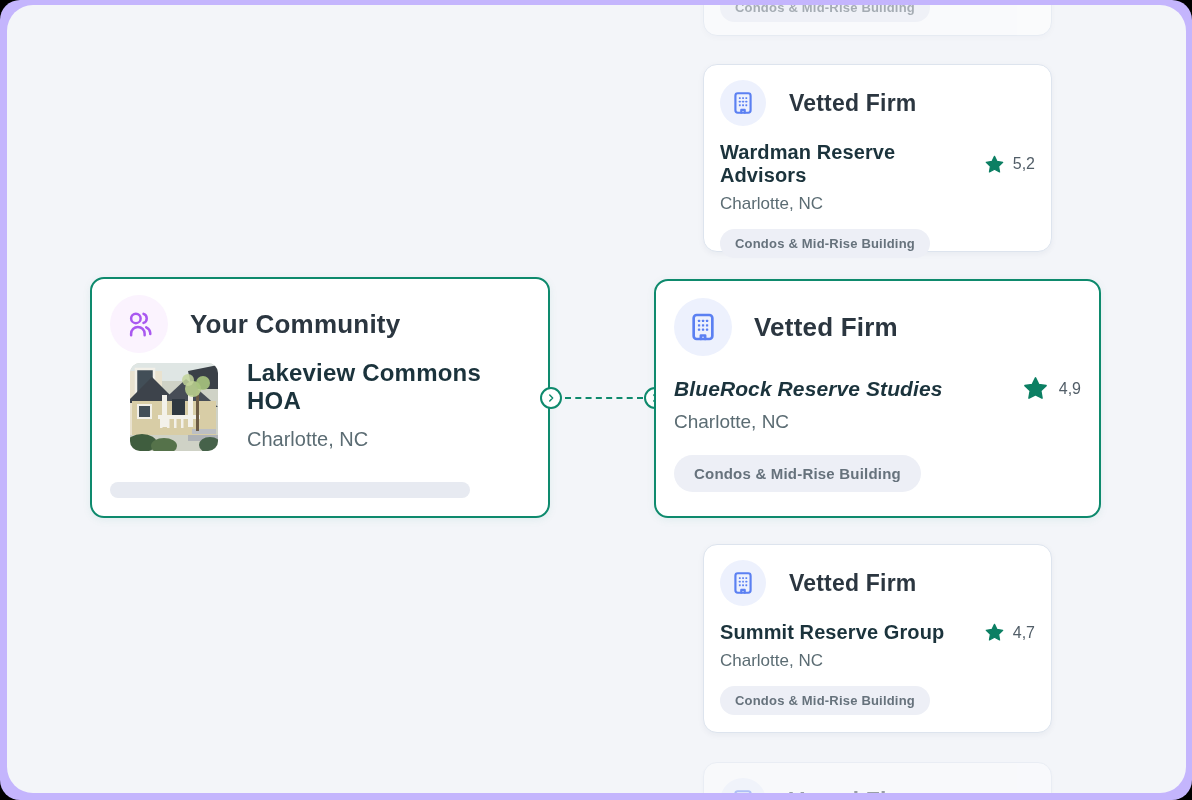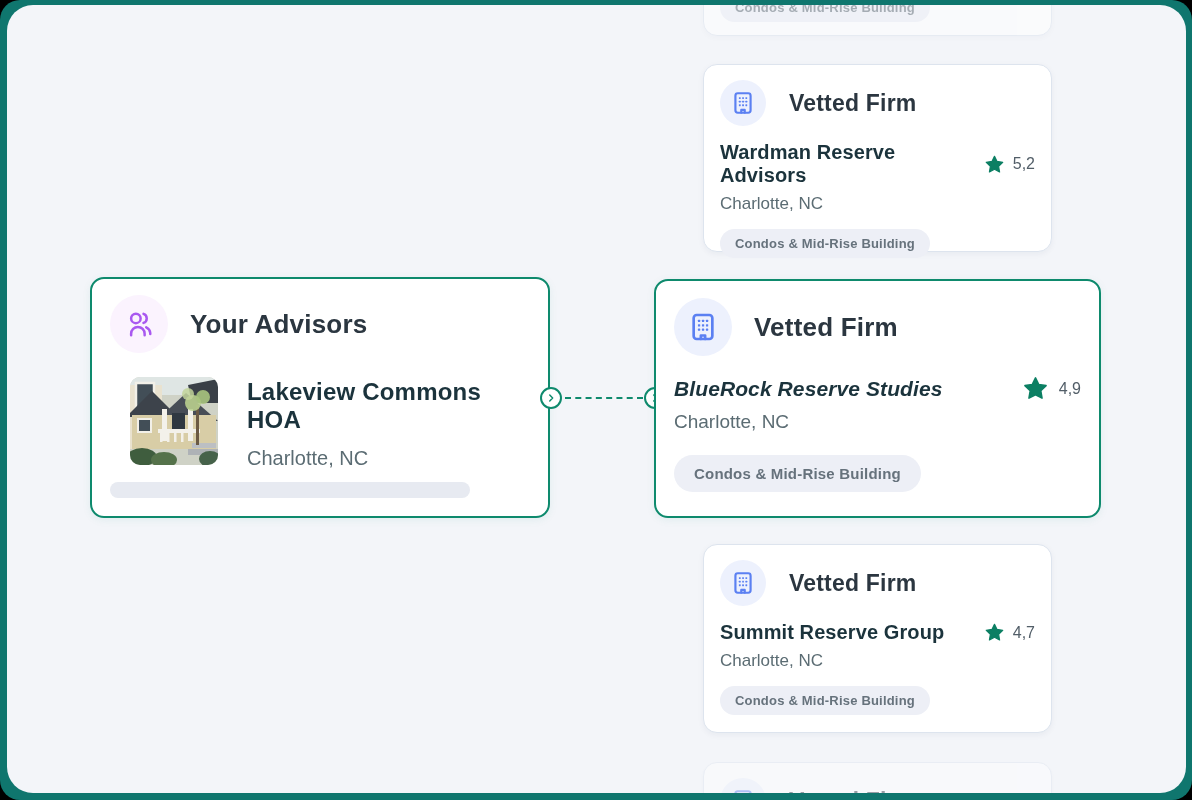--- a/index.html
+++ b/index.html
@@ -1,17 +1,17 @@
 <!DOCTYPE html>
 <html><head>
 <meta charset="utf-8">
 <style>
   html,body{margin:0;padding:0;background:#000;width:1192px;height:800px;overflow:hidden;
     font-family:"Liberation Sans", sans-serif;}
-  .frame{position:relative;width:1192px;height:800px;border-radius:20px;background:#0f766e;overflow:hidden;}
+  .frame{position:relative;width:1192px;height:800px;border-radius:20px;background:#c4b5fd;overflow:hidden;}
   .panel{position:absolute;left:7px;top:5px;right:6px;bottom:7px;background:#f3f5f9;border-radius:26px;overflow:hidden;}
 
   .card{position:absolute;background:#ffffff;border-radius:14px;box-sizing:border-box;}
   .card.soft{border:1px solid #dde4ee;box-shadow:0 2px 6px rgba(25,45,70,0.05);}
   .card.hl{border:2px solid #0e8a6d;box-shadow:0 2px 8px rgba(14,138,109,0.08);}
   .faded-top{opacity:.55;}
   .faded-bottom{opacity:.45;}
 
   .icon-circle{border-radius:50%;display:flex;align-items:center;justify-content:center;flex:0 0 auto;}
   .icon-circle.blue{background:#edf1fd;}
@@ -46,21 +46,21 @@
   
   .firm-lg{padding:17px 18px;}
   .firm-lg .name-row{margin-top:19px;}
   .firm-lg .firm-name{font-size:21px;font-style:italic;}
   .firm-lg .rating-val{font-size:16px;margin-left:10px;}
   .firm-lg .loc{font-size:19px;margin-top:9px;}
   .firm-lg .tag-row{margin-top:22px;}
 
   
   .community{padding:16px 18px;}
-  .community .body-row{display:flex;align-items:center;margin-top:19px;padding-left:20px;}
+  .community .body-row{display:flex;align-items:flex-end;padding-left:20px;}
   .community .photo{width:88px;height:88px;border-radius:10px;overflow:hidden;flex:0 0 auto;}
   .community .info{margin-left:29px;padding-top:6px;}
   .community .c-name{color:#1b333c;font-weight:600;font-size:24px;letter-spacing:.2px;}
   .community .loc{font-size:20px;margin-top:13px;}
   .skeleton{position:absolute;left:18px;bottom:18px;width:360px;height:16px;border-radius:8px;background:#e7eaf1;}
 
   
   .dash-line{position:absolute;height:0;border-top:2px dashed #0e8a6d;}
   .node{position:absolute;width:22px;height:22px;border-radius:50%;background:#fff;
         border:2px solid #0e8a6d;box-sizing:border-box;display:flex;align-items:center;justify-content:center;}
@@ -112,21 +112,21 @@
     <div class="card hl community" style="left:83px;top:272px;width:460px;height:241px;">
       <div class="hdr-row">
         <div class="icon-circle purple lg">
           <svg width="30" height="30" viewBox="0 0 24 24" fill="none" stroke="#a958f0" stroke-width="2" stroke-linecap="round" stroke-linejoin="round">
             <circle cx="9.5" cy="7.5" r="3.8"></circle>
             <path d="M16.5 21v-1.2a5.4 5.4 0 0 0-10.8 0V21"></path>
             <path d="M15.6 3.9a3.8 3.8 0 0 1 0 7.2"></path>
             <path d="M21 20v-.8a5.4 5.4 0 0 0-3.2-4.5"></path>
           </svg>
         </div>
-        <span class="hdr-label lg">Your Advisors</span>
+        <span class="hdr-label lg">Your Community</span>
       </div>
       <div class="body-row">
         <div class="photo">
           <svg width="88" height="88" viewBox="0 0 88 88">
             <rect width="88" height="88" fill="#cfd2c6"></rect>
             <rect x="0" y="0" width="88" height="18" fill="#dfe6e4"></rect>
             <rect x="0" y="8" width="32" height="64" fill="#e9e2cf"></rect>
             <rect x="6" y="6" width="18" height="26" fill="#424e57" stroke="#f2f0e8" stroke-width="2.5"></rect>
             <polygon points="58,8 88,2 88,26 62,26" fill="#3a4047"></polygon>
             <polygon points="-4,40 22,14 48,40" fill="#3d434b"></polygon>

